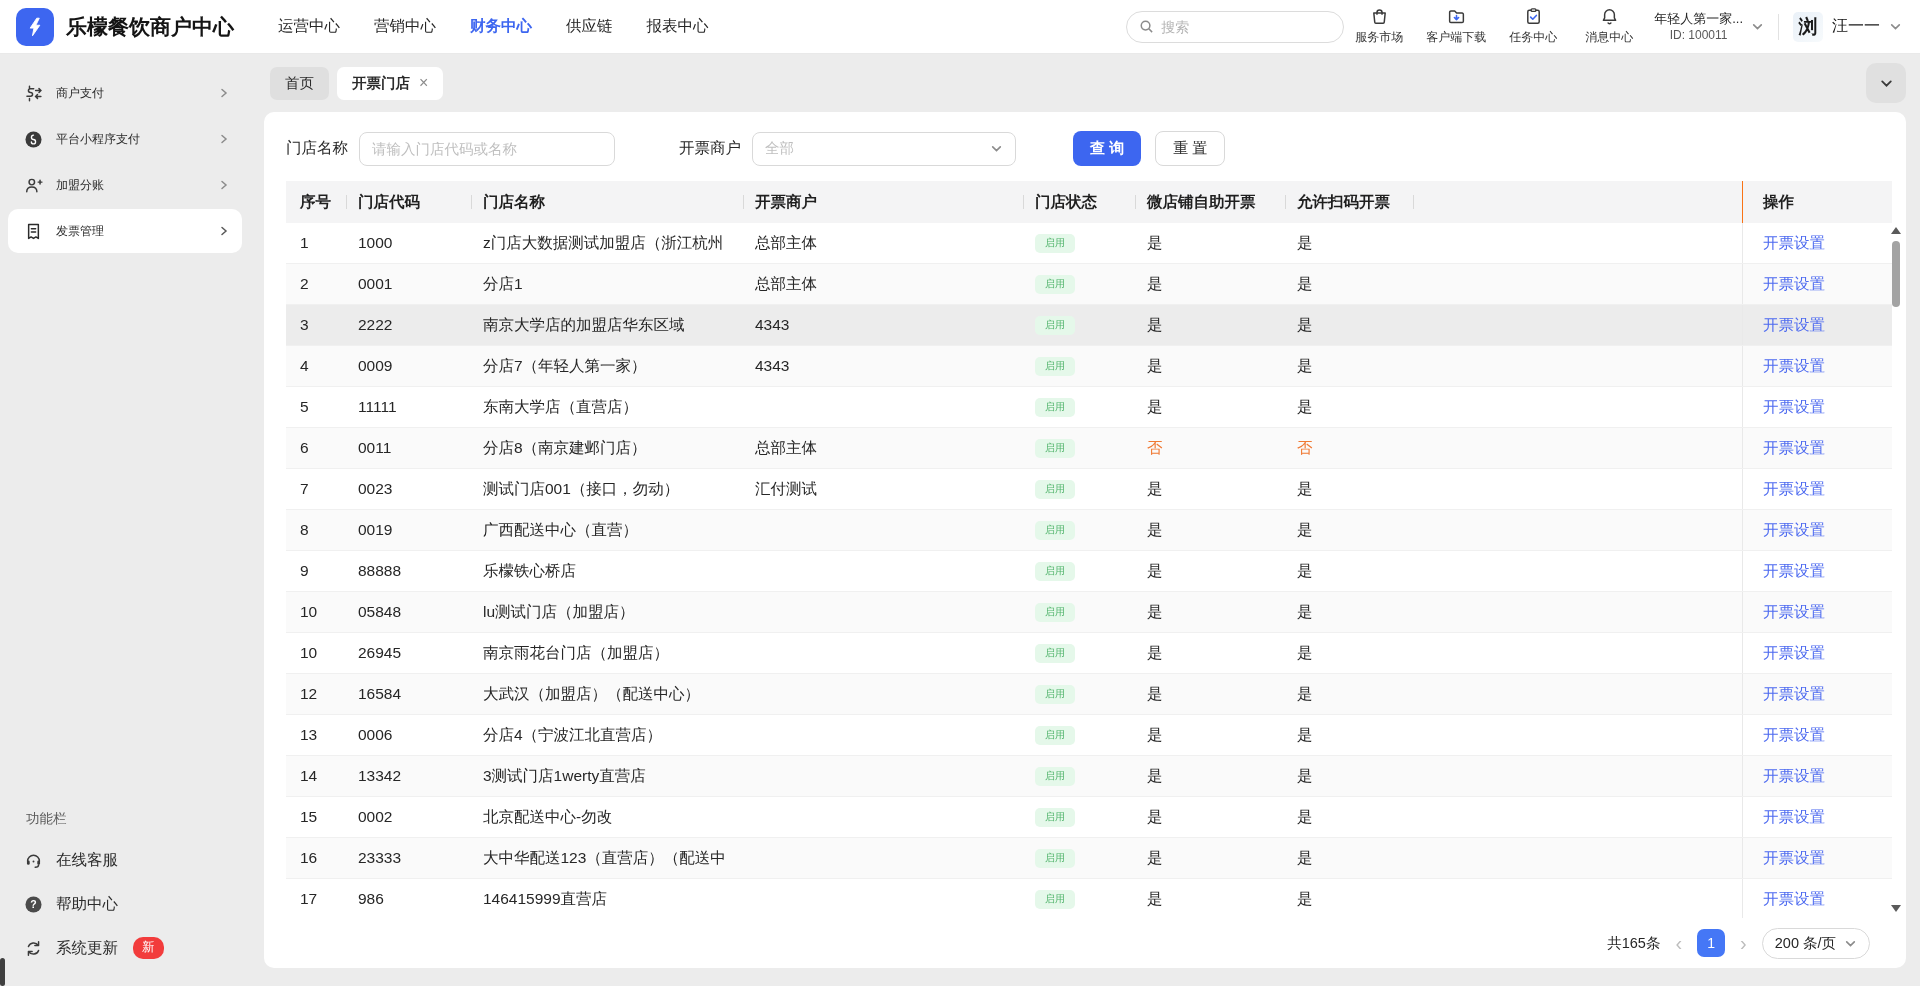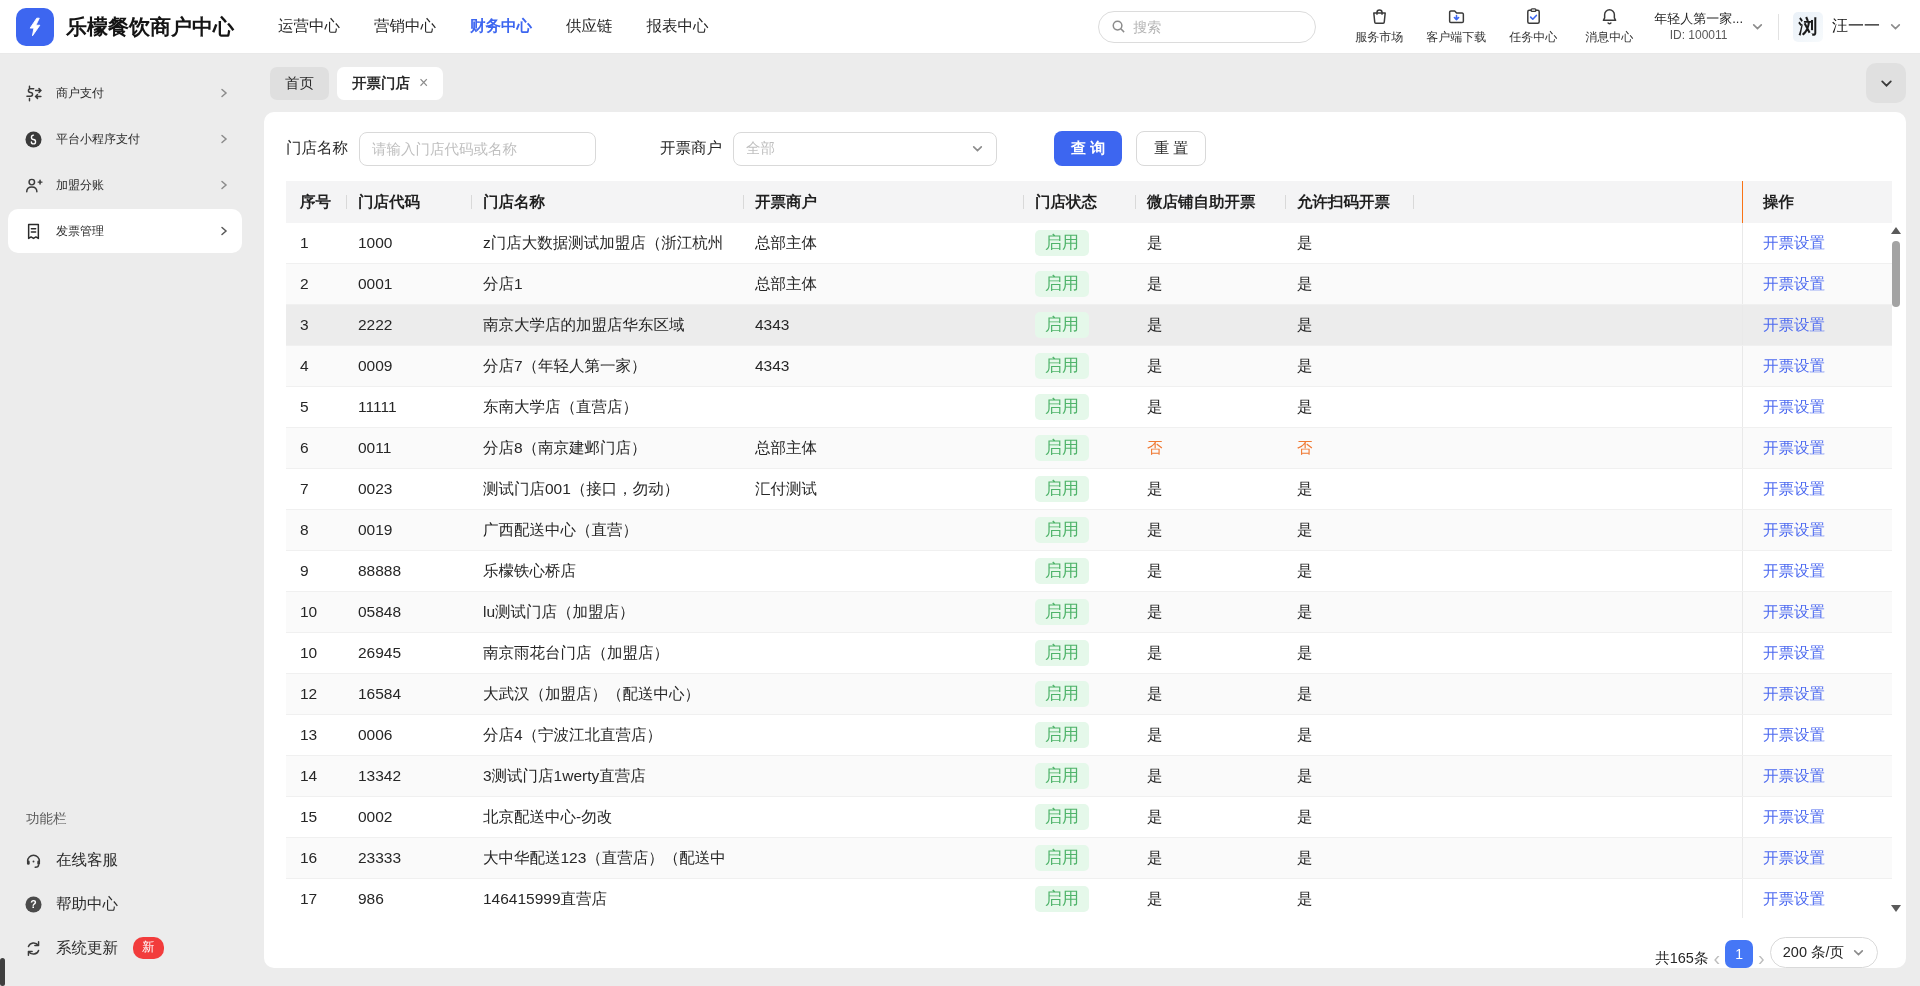--- a/index.html
+++ b/index.html
@@ -22,21 +22,21 @@
   .app-title { font-size: 21px; font-weight: bold; color: #141414; margin: 0 44px 0 12px; white-space: nowrap; }
   .topnav { display: flex; align-items: center; gap: 34px; }
   .nav-item { font-size: 15.5px; color: #262626; cursor: pointer; white-space: nowrap; font-family: Liberation Mono, monospace; }
   .nav-item.active { color: #3D66F0; font-weight: bold; }
   .search-box {
     margin-left: auto; width: 218px; height: 32px; border: 1px solid #dcdcdc; border-radius: 16px;
     display: flex; align-items: center; padding: 0 12px; gap: 7px; background: #fff;
   }
   .search-box input { border: none; outline: none; font-size: 14px; width: 100%; color: #333; background: transparent; }
   .search-box input::placeholder { color: #b5b5b5; }
-  .quick { display: flex; align-items: flex-start; margin-left: 34px; gap: 18px; }
+  .quick { display: flex; align-items: flex-start; margin-left: 6px; gap: 18px; }
   .quick-item { display: flex; flex-direction: column; align-items: center; gap: 3px; cursor: pointer; min-width: 58px; }
   .quick-item .q-label { font-size: 12px; color: #333; white-space: nowrap; }
   .merchant { display: flex; align-items: center; gap: 8px; margin-left: 16px; cursor: pointer; }
   .merchant .m-lines { display: flex; flex-direction: column; align-items: center; line-height: 1.35; }
   .m-name { font-size: 13px; color: #262626; white-space: nowrap; }
   .m-id { font-size: 12px; color: #595959; }
   .v-divider { width: 1px; height: 26px; background: #e2e2e2; margin: 0 14px; }
   .user { display: flex; align-items: center; gap: 9px; cursor: pointer; }
   .avatar {
     width: 30px; height: 30px; border-radius: 5px; background: linear-gradient(135deg,#eaf1f8,#f7fafc);
@@ -85,21 +85,21 @@
   }
 
   
   .card {
     flex: 1; background: #fff; border-radius: 10px; margin: 0 14px 18px 14px;
     display: flex; flex-direction: column; overflow: hidden;
   }
   .filters { display: flex; align-items: center; padding: 19px 22px 15px; flex: none; }
   .f-label { font-size: 15.5px; color: #262626; margin-right: 11px; white-space: nowrap; }
   .f-input {
-    width: 237px; height: 34px; border: 1px solid #d9d9d9; border-radius: 8px;
+    width: 256px; height: 34px; border: 1px solid #d9d9d9; border-radius: 8px;
     font-size: 14.5px; padding: 0 12px; outline: none; color: #333;
   }
   .f-input::placeholder { color: #bfbfbf; }
   .f-select {
     width: 264px; height: 34px; border: 1px solid #d9d9d9; border-radius: 8px;
     display: flex; align-items: center; padding: 0 12px; cursor: pointer;
   }
   .f-select .sel-text { flex: 1; font-size: 14.5px; color: #bfbfbf; }
   .gap-lg { width: 64px; flex: none; }
   .btn {
@@ -129,34 +129,34 @@
   .c-code { width: 125px; }
   .c-name { width: 272px; }
   .c-merchant { width: 280px; }
   .c-status { width: 112px; }
   .c-wechat { width: 150px; }
   .c-scan { width: 128px; }
   .c-fill { flex: 1; }
   .c-action { width: 150px; border-left: 1px solid #e9e9e9; padding-left: 20px; }
   .thead .c-action { border-left: 1px solid #f97316; }
   .status-badge {
-    background: #E5F8EA; color: #4FB36A; font-size: 17px; padding: 4px 10px 5px; border-radius: 5px; line-height: 1;
+    background: #E5F8EA; color: #4FB36A; font-size: 10px; padding: 4px 10px 5px; border-radius: 5px; line-height: 1;
   }
   .warn { color: #F07A35; }
   .link { color: #4D6AF0; cursor: pointer; font-size: 15.5px; text-decoration: none; }
 
   
   .vscroll { position: absolute; right: 3px; top: 44px; bottom: 4px; width: 14px; }
   .arr-up, .arr-down { position: absolute; left: 50%; transform: translateX(-50%); width: 0; height: 0; cursor: pointer; }
   .arr-up { top: 2px; border-left: 5px solid transparent; border-right: 5px solid transparent; border-bottom: 7px solid #5a5a5a; }
   .arr-down { bottom: 2px; border-left: 5px solid transparent; border-right: 5px solid transparent; border-top: 7px solid #5a5a5a; }
   .thumb { position: absolute; left: 50%; transform: translateX(-50%); top: 16px; width: 8px; height: 66px; background: #a3a3a3; border-radius: 4px; cursor: pointer; }
 
   
-  .pagination { flex: none; height: 50px; display: flex; align-items: flex-end; justify-content: flex-end; gap: 3px; padding-right: 28px; }
+  .pagination { flex: none; height: 50px; display: flex; align-items: center; justify-content: flex-end; gap: 13px; padding-right: 36px; }
   .pg-total { font-size: 14.5px; color: #262626; }
   .pg-arrow { font-size: 20px; color: #bdbdbd; cursor: pointer; line-height: 1; padding: 0 2px; }
   .pg-num {
     width: 28px; height: 28px; border-radius: 7px; background: #4577F6; color: #fff;
     font-size: 14px; display: flex; align-items: center; justify-content: center; cursor: pointer;
   }
   .pg-size {
     height: 31px; border: 1px solid #d9d9d9; border-radius: 16px; display: flex; align-items: center;
     gap: 8px; padding: 0 12px; font-size: 14.5px; color: #262626; cursor: pointer; background: #fff;
   }

